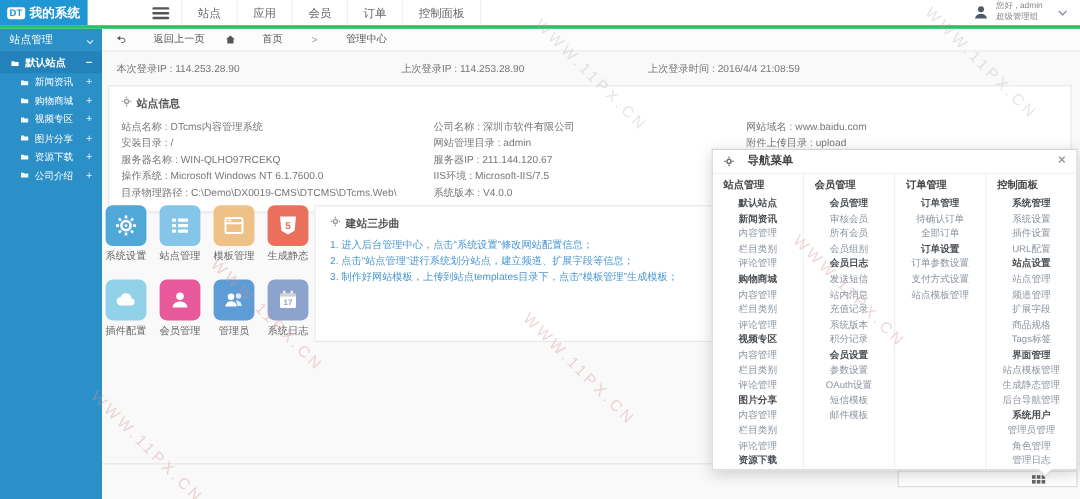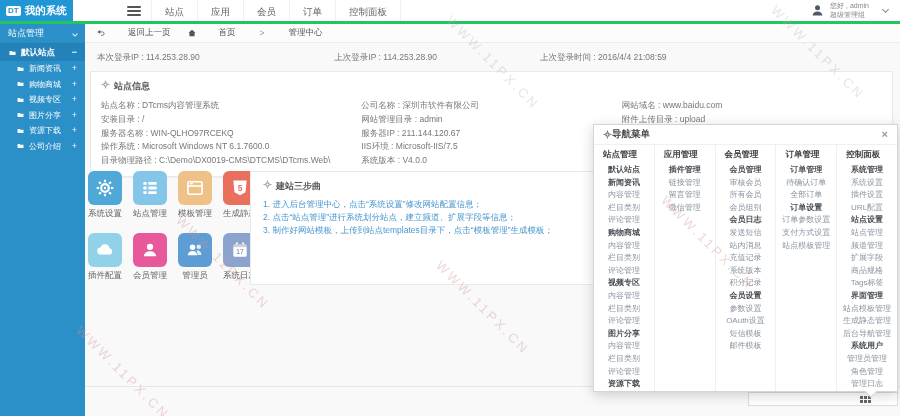--- a/index.html
+++ b/index.html
@@ -45,34 +45,34 @@
   .panel-title{display:flex;align-items:flex-start;gap:4px;font-size:9px;font-weight:bold;color:#555;padding:3px 10px 6px;}
   .si-grid{display:flex;padding:0 10px;}
   .si-col{flex:1;overflow:hidden;}
   .si-row{font-size:8.5px;color:#777;line-height:13.8px;white-space:nowrap;}
 
   .shortcut-grid{position:absolute;left:3px;top:147px;display:grid;grid-template-columns:repeat(4,34px);gap:13px 11px;}
   .shortcut{width:34px;text-align:center;cursor:pointer;}
   .tile{width:34px;height:34px;border-radius:6px;display:flex;align-items:center;justify-content:center;}
   .tile-label{font-size:8.5px;color:#666;margin-top:3px;white-space:nowrap;}
 
-  .guide-panel{position:absolute;left:165px;top:147px;right:7px;height:114px;background:#fff;border:1px solid #e9e9e9;padding:5px 12px;}
+  .guide-panel{position:absolute;left:177px;top:147px;right:7px;height:114px;background:#fff;border:1px solid #e9e9e9;padding:5px 12px;}
   .guide-panel .panel-title{padding:3px 0 5px;}
   .guide-step{font-size:8.5px;color:#4A97CE;line-height:13.2px;white-space:nowrap;cursor:pointer;}
   .news-title{margin-top:9px;}
 
   .content-footer-line{position:absolute;left:0;right:0;top:362px;border-top:1px solid #e7e7e7;}
   .footer-toolbar{position:absolute;right:2px;top:368px;width:150px;height:14px;background:#fff;border:1px solid #ddd;display:flex;align-items:center;justify-content:flex-end;padding-right:26px;}
   .grid-icon{display:grid;grid-template-columns:repeat(3,3px);grid-auto-rows:3px;gap:1px;cursor:pointer;}
   .grid-icon i{background:#666;display:block;}
 
   
   .nav-overlay{position:absolute;left:593px;top:124px;width:305px;height:268px;background:#fff;
     border:1px solid #d5d5d5;box-shadow:0 3px 12px rgba(0,0,0,.18);z-index:50;}
-  .ov-header{height:20px;display:flex;align-items:center;gap:0;padding:0 9px;font-size:9.5px;font-weight:bold;color:#444;border-bottom:1px solid #f0f0f0;}
+  .ov-header{height:20px;display:flex;align-items:center;gap:11px;padding:0 9px;font-size:9.5px;font-weight:bold;color:#444;border-bottom:1px solid #f0f0f0;}
   .close-icon{margin-left:auto;color:#999;font-size:11px;line-height:11px;cursor:pointer;}
   .ov-cols{display:flex;height:246px;}
   .ov-col{flex:1;border-right:1px solid #f0f0f0;overflow:hidden;}
   .ov-col:last-child{border-right:none;}
   .ov-col-title{font-size:8.5px;font-weight:bold;color:#444;padding:4px 0 3px 9px;white-space:nowrap;}
   .ov-item{font-size:8px;line-height:12.6px;text-align:center;white-space:nowrap;cursor:pointer;}
   .ov-item.group{color:#4a4f54;font-weight:bold;}
   .ov-item.sub{color:#8a94a0;}
   .ov-caret{position:absolute;bottom:-5px;right:22px;width:8px;height:8px;background:#fff;
     border-right:1px solid #d5d5d5;border-bottom:1px solid #d5d5d5;transform:rotate(45deg);}
@@ -444,30 +444,20 @@
           <div class="ov-item sub">栏目类别</div>
           <div class="ov-item sub">评论管理</div>
           <div class="ov-item group">图片分享</div>
           <div class="ov-item sub">内容管理</div>
           <div class="ov-item sub">栏目类别</div>
           <div class="ov-item sub">评论管理</div>
           <div class="ov-item group">资源下载</div>
         </div>
     </div>
       <div class="ov-col">
-      <div class="ov-col-title">应用管理</div>
-      <div>
-
-      <div class="ov-item group">插件管理</div>
-          <div class="ov-item sub">链接管理</div>
-          <div class="ov-item sub">留言管理</div>
-          <div class="ov-item sub">微信管理</div>
-        </div>
-    </div>
-      <div class="ov-col">
       <div class="ov-col-title">会员管理</div>
       <div>
 
       <div class="ov-item group">会员管理</div>
           <div class="ov-item sub">审核会员</div>
           <div class="ov-item sub">所有会员</div>
           <div class="ov-item sub">会员组别</div>
           <div class="ov-item group">会员日志</div>
           <div class="ov-item sub">发送短信</div>
           <div class="ov-item sub">站内消息</div>

